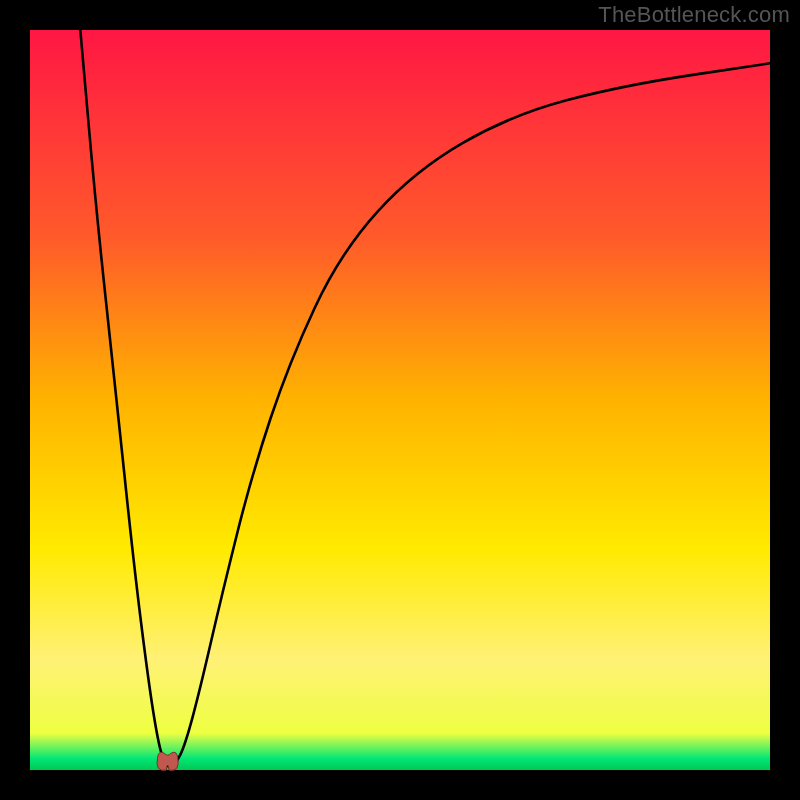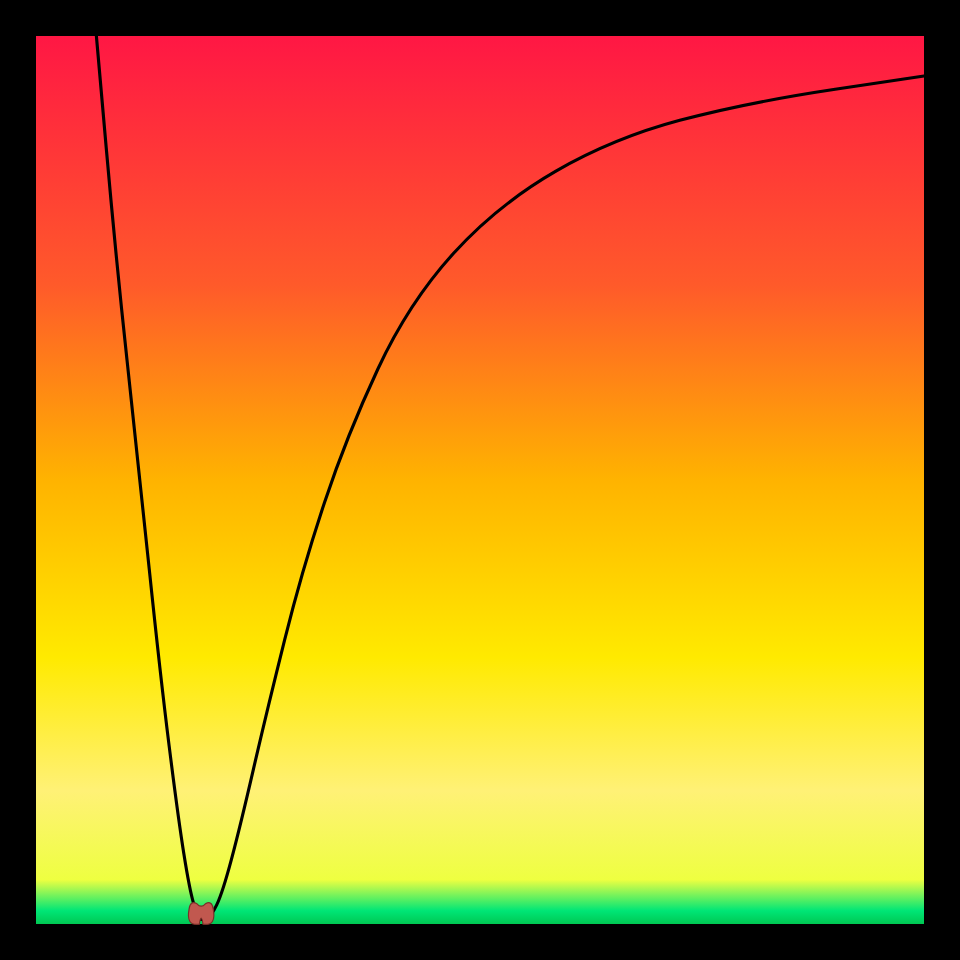--- a/index.html
+++ b/index.html
@@ -27,20 +27,21 @@
     letter-spacing: 0.2px;
   }
   svg {
     display: block;
   }
 </style>
 </head>
 <body>
 
 <div class="wrap">
+  <div class="watermark">TheBottleneck.com</div>
   <svg id="chart-svg" width="800" height="800" viewBox="0 0 800 800">
     <defs>
       <linearGradient id="bg-grad" x1="0" y1="0" x2="0" y2="1">
           <stop offset="0.00%" stop-color="#ff1744"></stop>
           <stop offset="28.00%" stop-color="#ff5a2a"></stop>
           <stop offset="50.00%" stop-color="#ffb300"></stop>
           <stop offset="70.00%" stop-color="#ffea00"></stop>
           <stop offset="85.00%" stop-color="#fff176"></stop>
           <stop offset="95.00%" stop-color="#eeff41"></stop>
           <stop offset="98.50%" stop-color="#00e676"></stop>

